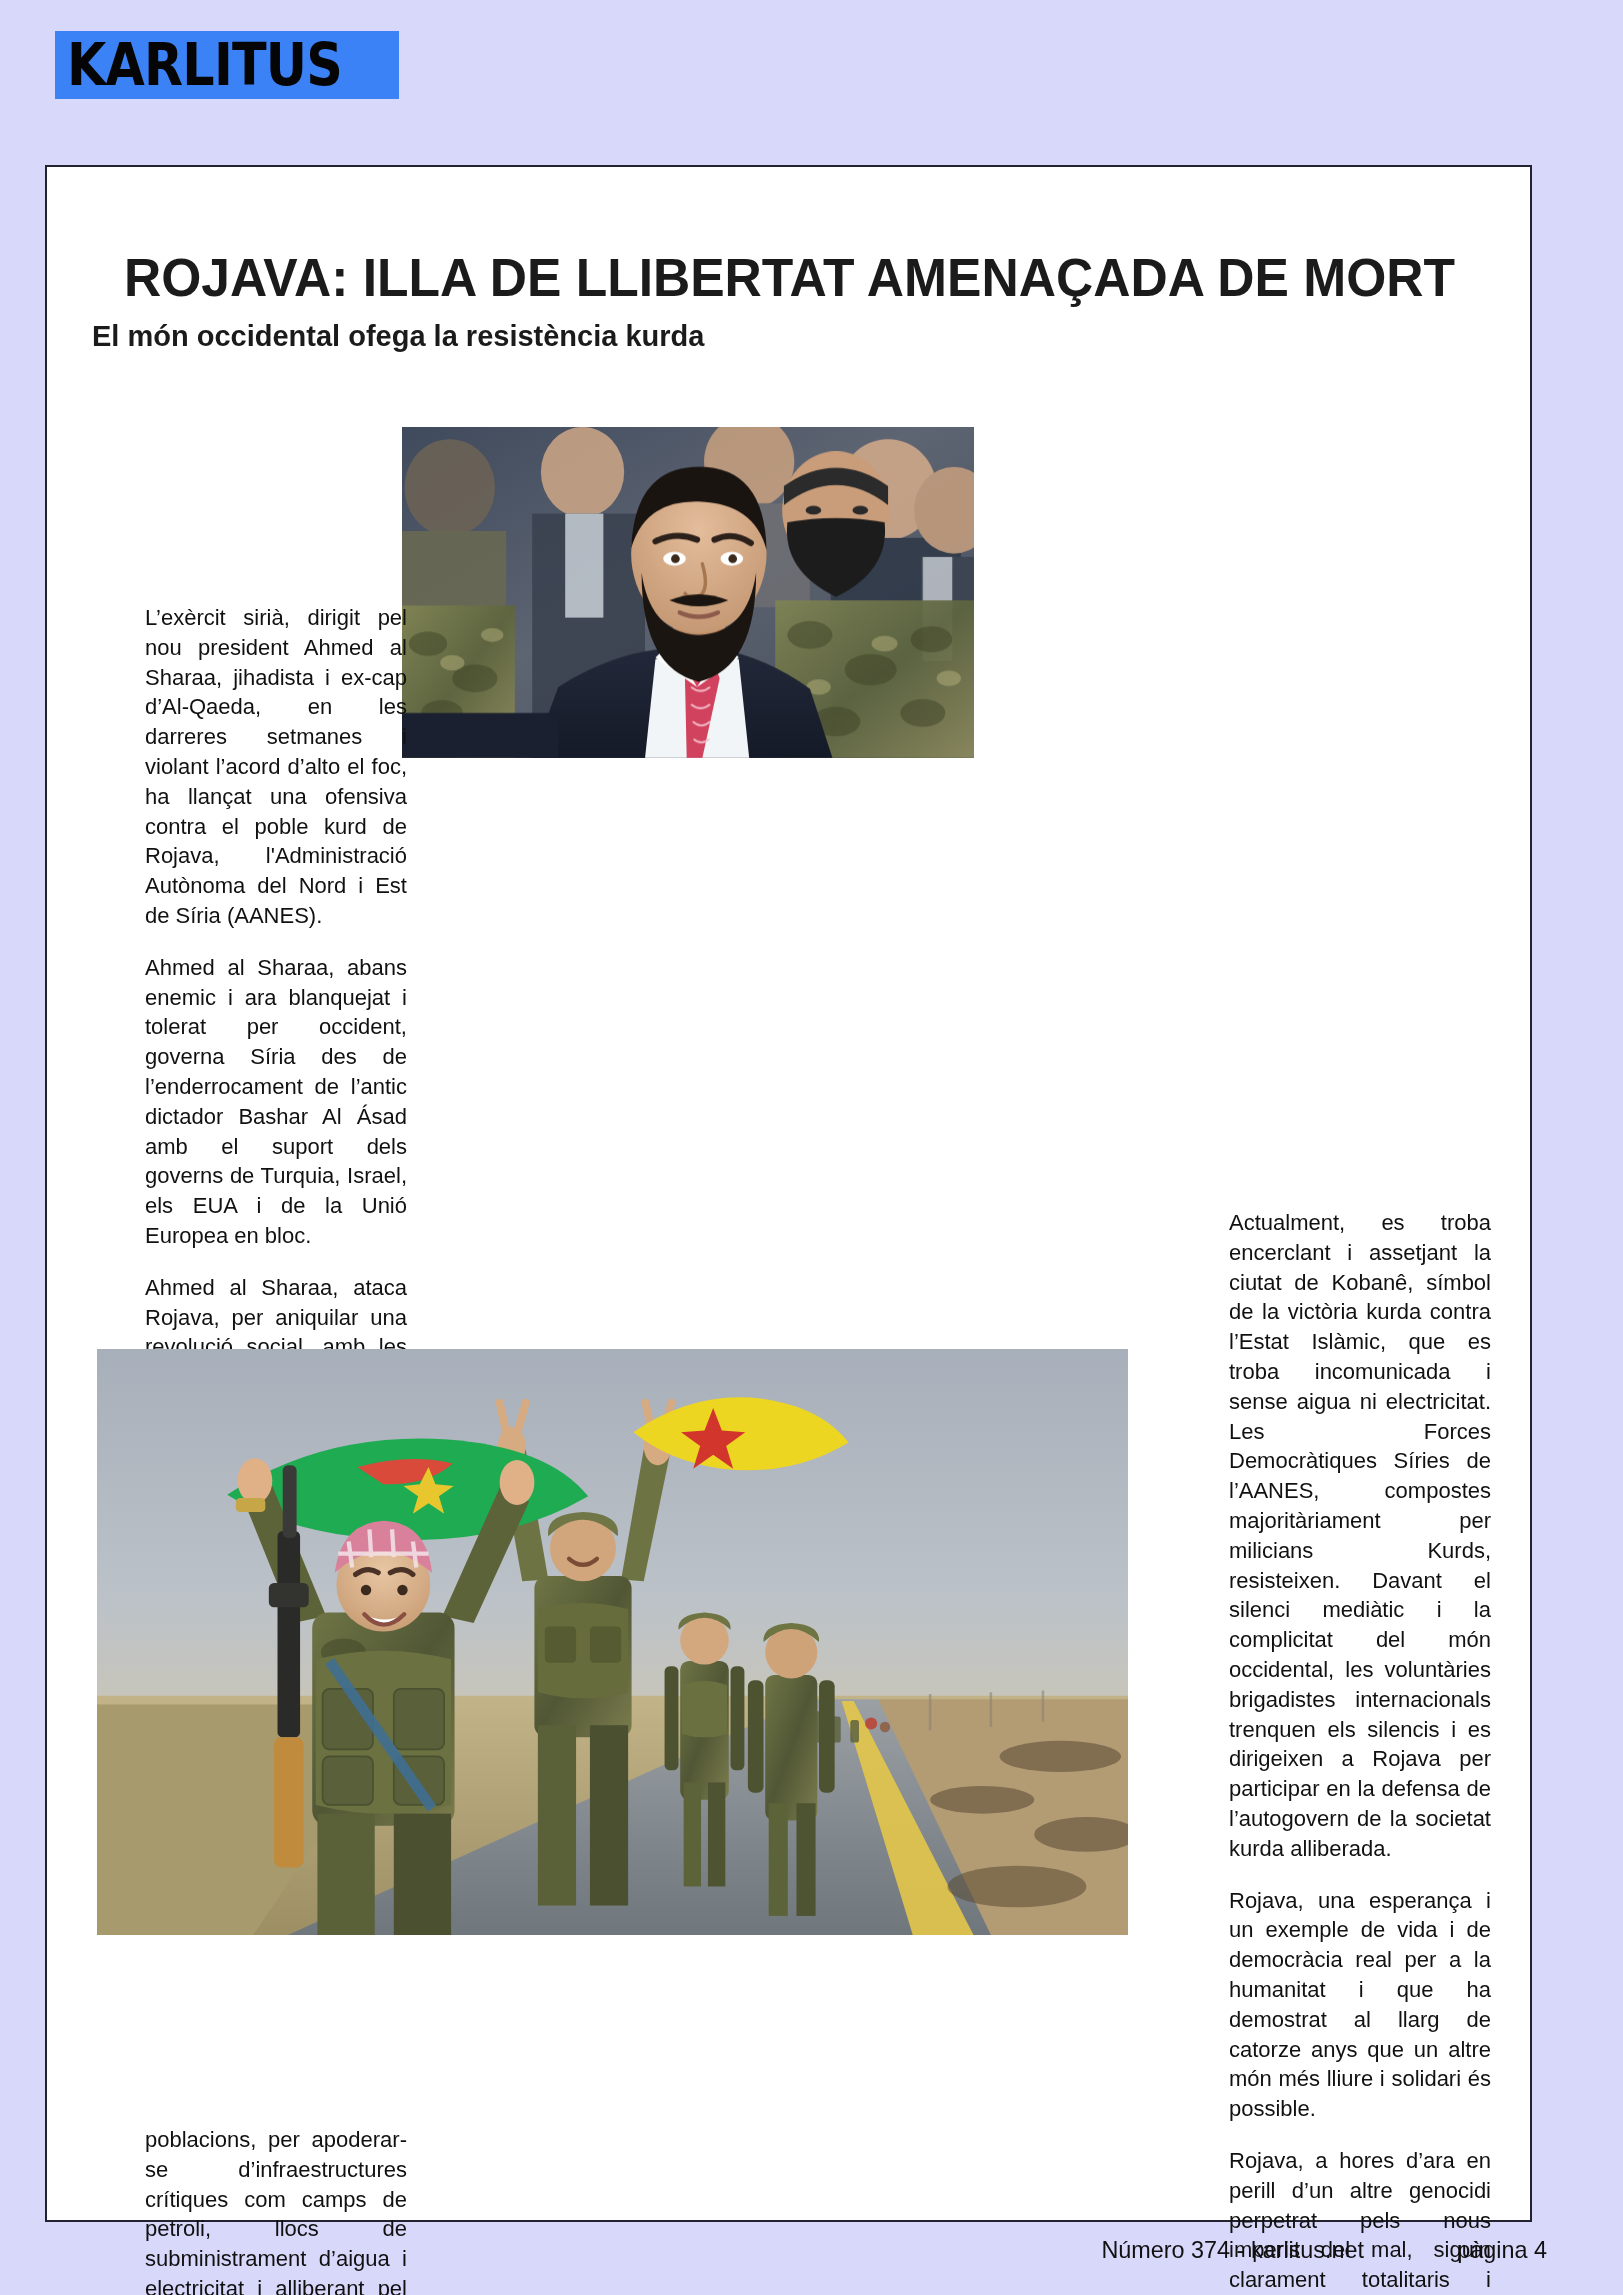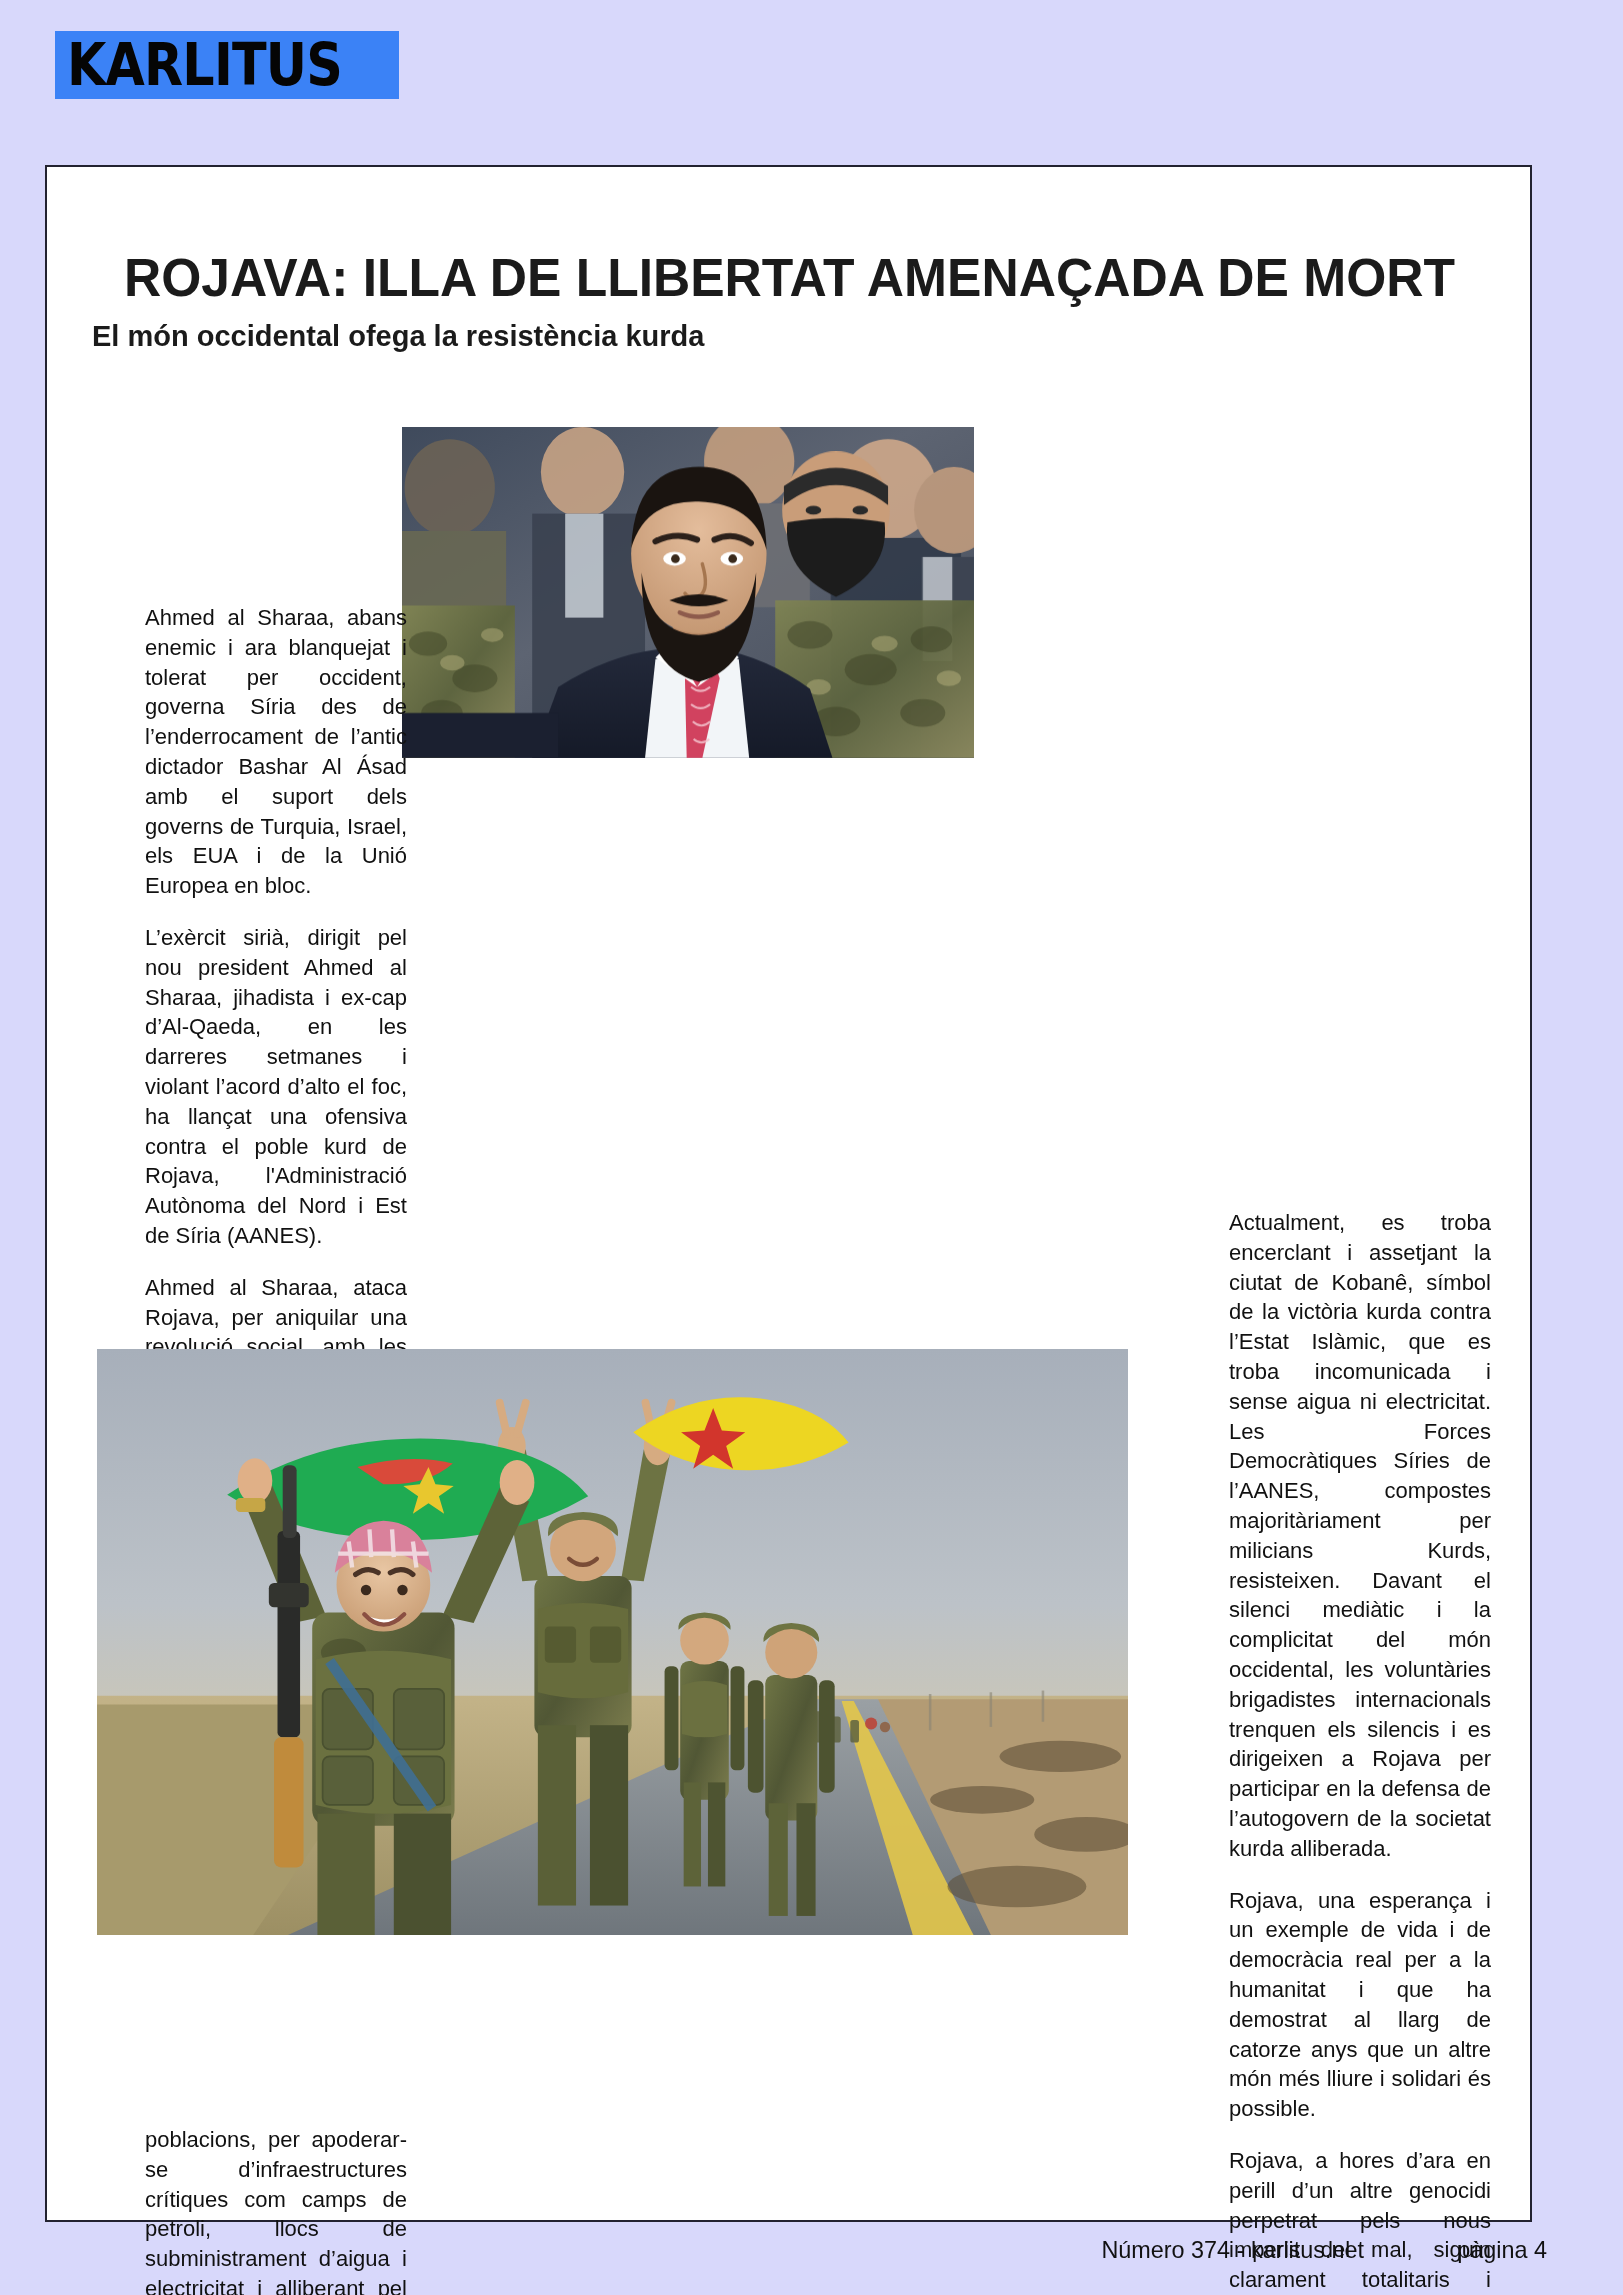--- a/index.html
+++ b/index.html
@@ -266,22 +266,22 @@
           <path d="M308 200 q34 -14 68 0 q-34 14 -68 0 z" fill="#1b1511"></path>
 
           <path d="M320 214 q22 10 44 0" stroke="#8d5b4c" stroke-width="5" fill="none" stroke-linecap="round"></path>
         </g>
 
         <rect x="0" y="330" width="180" height="52" fill="#1b2030"></rect>
       </svg>
     </div>
 
     <div class="col col-left-top">
+      <p>L’exèrcit sirià, dirigit pel nou president Ahmed al Sharaa, jihadista i ex-cap d’Al-Qaeda, en les darreres setmanes i violant l’acord d’alto el foc, ha llançat una ofensiva contra el poble kurd de Rojava, l'Administració Autònoma del Nord i Est de Síria (AANES).</p>
       <p>Ahmed al Sharaa, abans enemic i ara blanquejat i tolerat per occident, governa Síria des de l’enderrocament de l’antic dictador Bashar Al Ásad amb el suport dels governs de Turquia, Israel, els EUA i de la Unió Europea en bloc.</p>
-      <p>L’exèrcit sirià, dirigit pel nou president Ahmed al Sharaa, jihadista i ex-cap d’Al-Qaeda, en les darreres setmanes i violant l’acord d’alto el foc, ha llançat una ofensiva contra el poble kurd de Rojava, l'Administració Autònoma del Nord i Est de Síria (AANES).</p>
       <p>Ahmed al Sharaa, ataca Rojava, per aniquilar una revolució social, amb les dones al capdavant, democràtica, laica i plural.</p>
       <p>Primer va apropiar-se dels barris kurds d’Alep, provocant 200.000 refugiats i desenes de morts, i seguidament va anar per a Raqqa, Afrîn i Serêkaniyê entre altres</p>
     </div>
 
     <div class="photo photo-bottom">
       <svg viewBox="0 0 1188 676" preserveAspectRatio="none">
         <defs>
           <linearGradient id="skyg" x1="0" y1="0" x2="0" y2="1">
             <stop offset="0%" stop-color="#a7afba"></stop>
             <stop offset="70%" stop-color="#bcc2c8"></stop>

